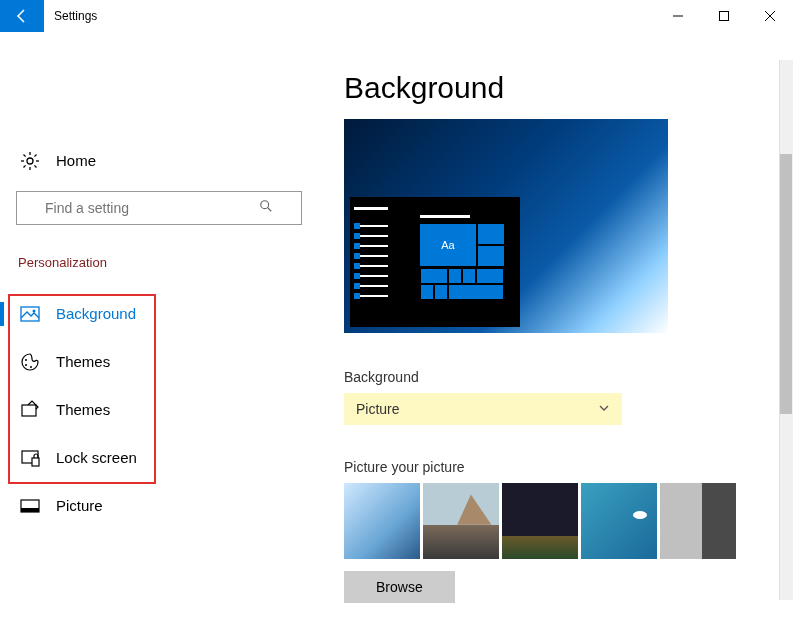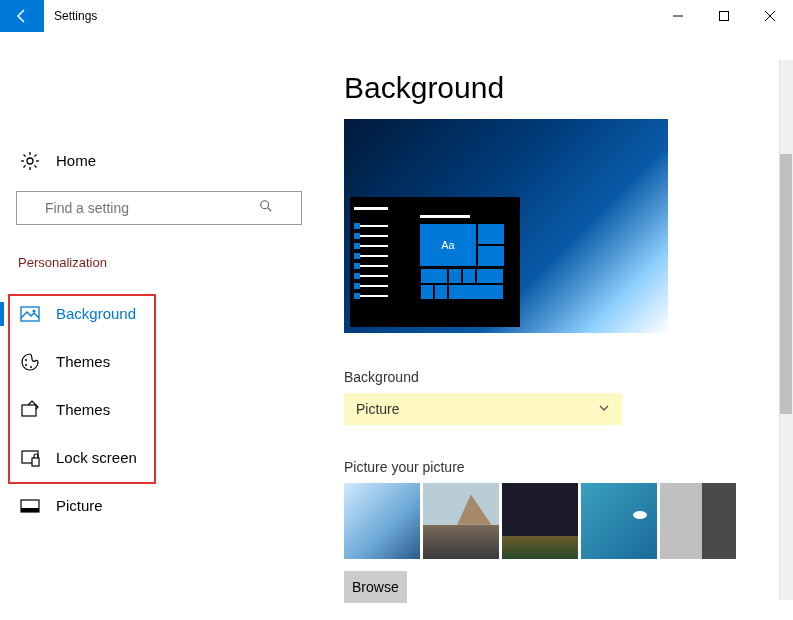--- a/index.html
+++ b/index.html
@@ -52,21 +52,21 @@
 .thumbs { display: flex; gap: 3px; margin-bottom: 12px; }
 .thumb { width: 76px; height: 76px; cursor: pointer; }
 .t1 { background: linear-gradient(135deg,#cfe8ff,#6aa7d6 60%,#2a5a8a); }
 .t2 { background: linear-gradient(to bottom,#b8ccd6 55%,#7a6a5a 55%,#3a3a3a); position:relative; }
 .t2::after{content:"";position:absolute;left:45%;right:10%;bottom:45%;top:15%;background:#a88a6a;clip-path:polygon(0 100%,40% 0,100% 100%);} 
 .t3 { background: linear-gradient(to bottom,#1a1a2a 70%,#6a5a2a 70%,#2a4a2a); position:relative; }
 .t4 { background: linear-gradient(135deg,#3aa0c0,#1a6a9a); position:relative; }
 .t4::after{content:"";position:absolute;right:10px;top:28px;width:14px;height:8px;background:#fff;border-radius:50%;}
 .t5 { background: linear-gradient(to right,#c0c0c0 55%,#4a4a4a 55%); }
 
-.browse-btn { background: #ccc; border: none; padding: 8px 8px; font-size: 14px; cursor: pointer; }
+.browse-btn { background: #ccc; border: none; padding: 8px 32px; font-size: 14px; cursor: pointer; }
 
 .scrollbar { position:absolute; right:0; top:60px; width:14px; height:540px; background:#f0f0f0; border-left:1px solid #e0e0e0; }
 .scrollbar-thumb { position:absolute; right:1px; top:94px; width:12px; height:260px; background:#c0c0c0; }
 </style>
 </head>
 <body>
 
 <div class="titlebar">
   <div class="back-btn">
     <svg viewBox="0 0 16 16">

